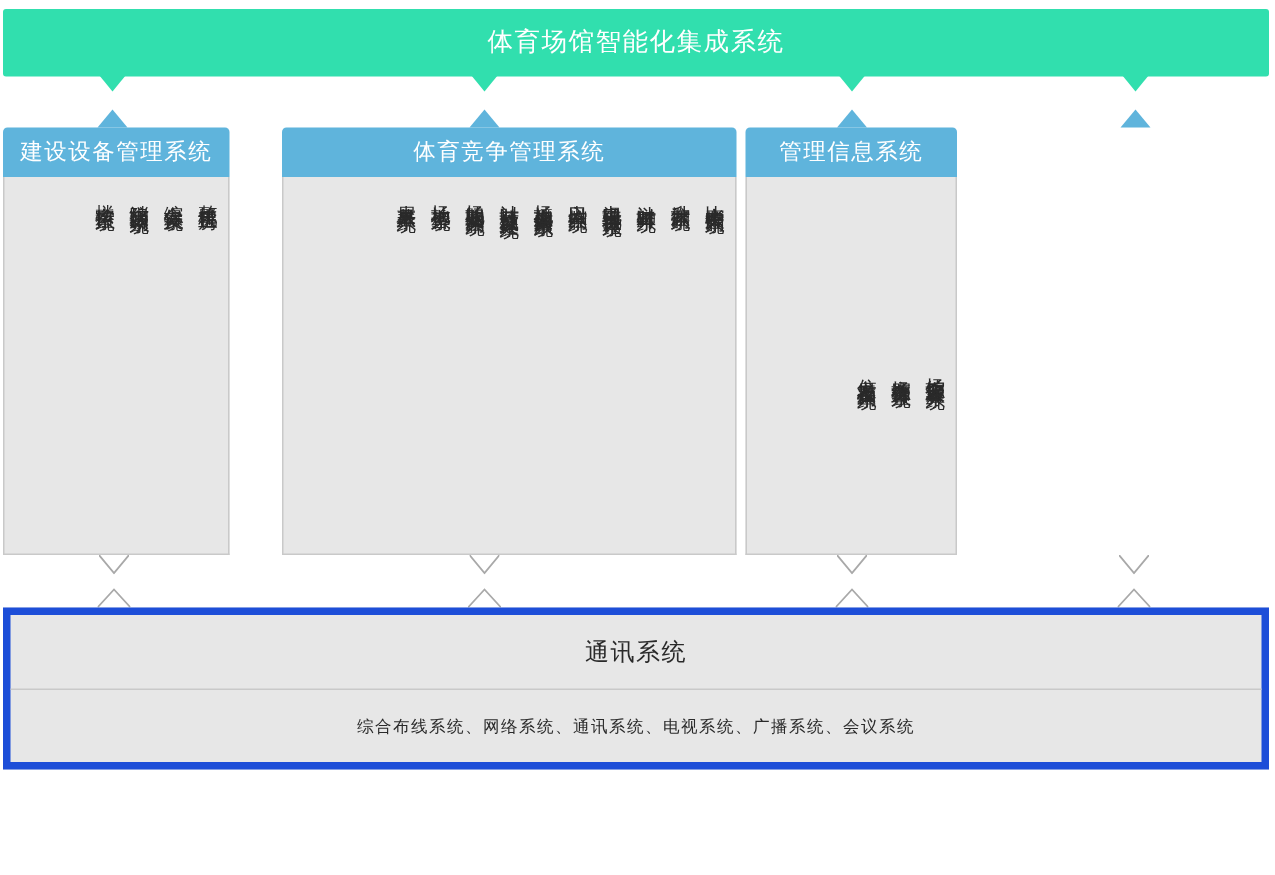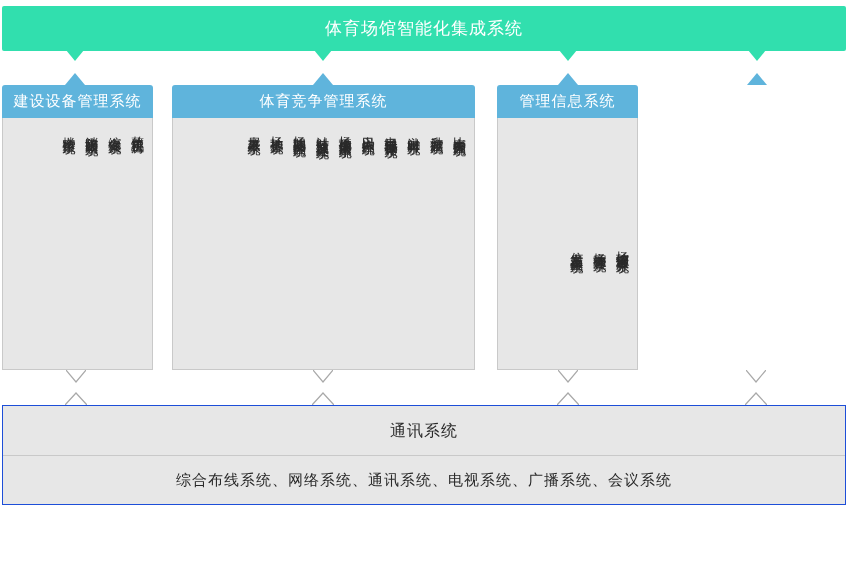--- a/index.html
+++ b/index.html
@@ -128,21 +128,21 @@
   }
   .gray-notch svg { display: block; }
 
   
   .comm-panel {
     position: absolute;
     left: 2px;
     top: 405px;
     width: 844px;
     box-sizing: border-box;
-    border: 1px solid #1d4ed8;
+    border: 5px solid #1d4ed8;
     background: #e7e7e7;
   }
   .comm-row {
     display: flex;
     align-items: center;
     justify-content: center;
     box-sizing: border-box;
   }
   .comm-row-title {
     height: 50px;
@@ -151,21 +151,21 @@
   .comm-row-detail {
     height: 48px;
   }
   .comm-title-label {
     font-size: 16px;
     color: #2a2a2a;
     letter-spacing: 1px;
     line-height: 1;
   }
   .comm-detail-label {
-    font-size: 15px;
+    font-size: 11px;
     color: #2a2a2a;
     letter-spacing: 1px;
     line-height: 1;
   }
 </style>
 </head>
 <body>
 
 <div id="diagram">
 
@@ -188,21 +188,21 @@
       <span class="col-header-label">建设设备管理系统</span>
     </div>
     <div class="col-body">
       <span class="col-item">整体机房工程</span>
       <span class="col-item">综合安保系统</span>
       <span class="col-item">消防报警联动系统</span>
       <span class="col-item">楼宇自控系统</span>
     </div>
   </div>
 
-  <div class="column" style="left:172px; width:303px;">
+  <div class="column" style="left:188px; width:303px;">
     <div class="col-header">
       <span class="col-header-label">体育竞争管理系统</span>
     </div>
     <div class="col-body">
       <span class="col-item">比赛中央控制系统</span>
       <span class="col-item">升旗控制系统</span>
       <span class="col-item">主计时时钟系统</span>
       <span class="col-item">电视转播现在评论系统</span>
       <span class="col-item">出入口控制系统</span>
       <span class="col-item">场地摄像采集回放系统</span>

